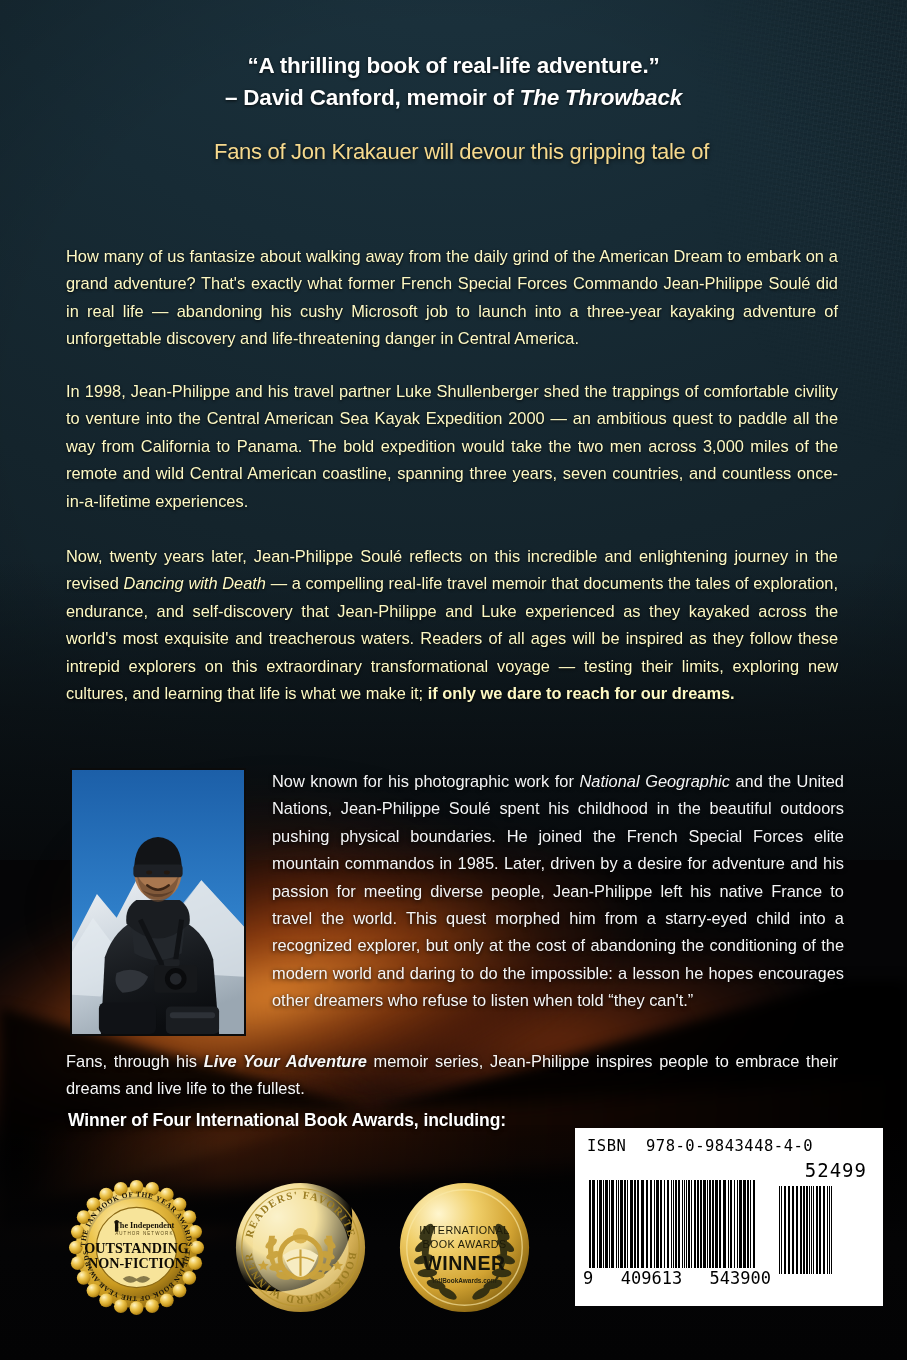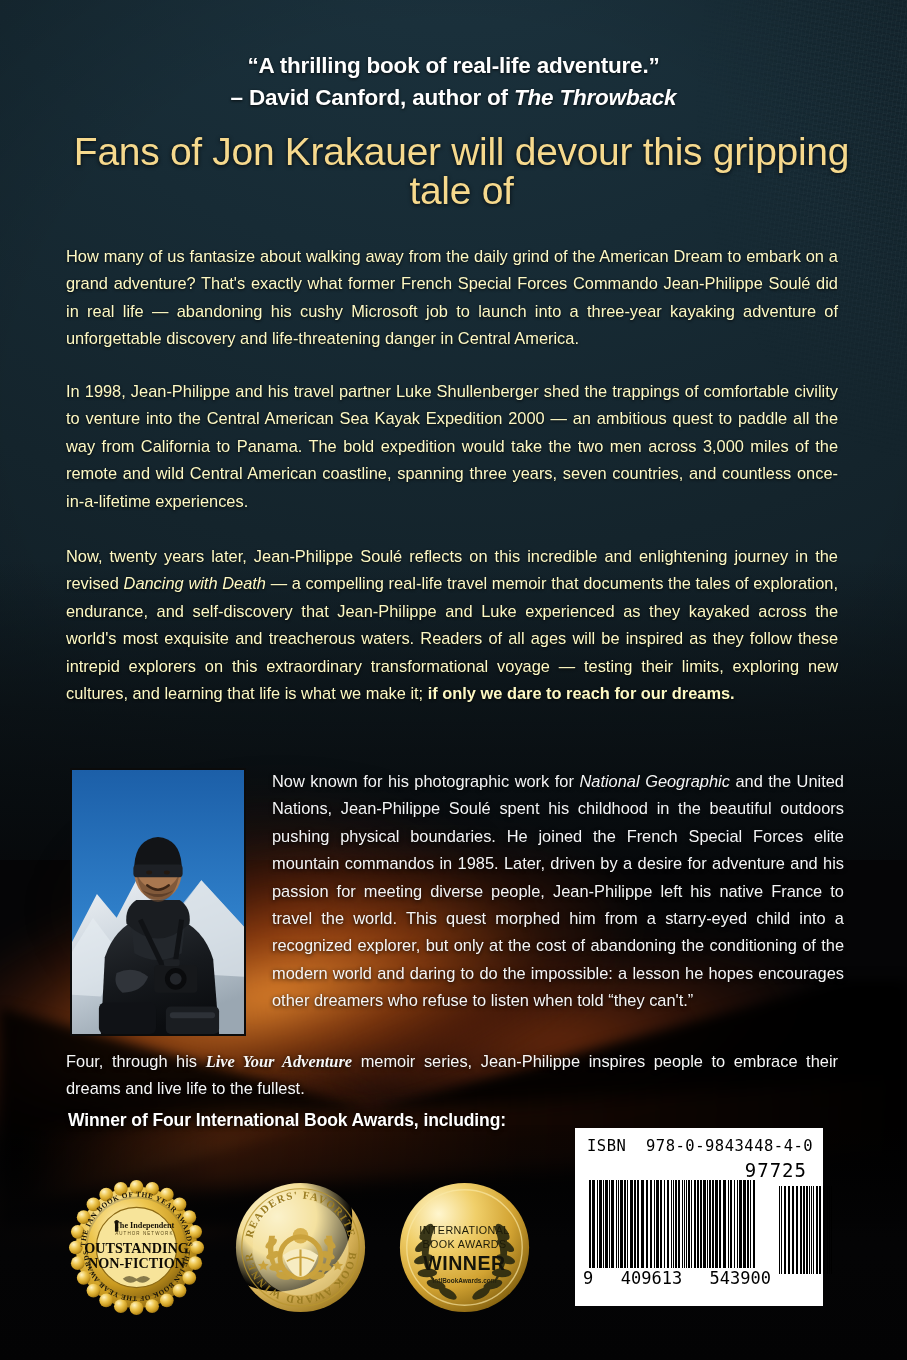--- a/index.html
+++ b/index.html
@@ -103,21 +103,21 @@
     letter-spacing:-.2px;
     text-shadow:0 1px 3px rgba(0,0,0,.75);
   }
   .blurb-quote .attrib { display:block; }
   .blurb-quote em { font-style:italic;text-align:right; }
 
   .hook {
     position:absolute; left:56px; right:40px; top:132px;
     text-align:center;
     color:#f6d98d;
-    font-size:39px;
+    font-size:22px;
     line-height:39px;
     letter-spacing:-.3px;
     text-shadow:0 1px 4px rgba(0,0,0,.8);
   }
 
   .body-copy {
     position:absolute; left:66px; width:772px;
     color:#fef9c3;
     font-size:16.4px;
     line-height:27.4px;
@@ -152,21 +152,21 @@
   .bio em { font-style:italic; }
 
   .closing {
     position:absolute; left:66px; width:772px; top:1048px;
     color:#f7f7f7;
     font-size:16.4px;
     line-height:27.4px;
     text-align:justify;
     text-shadow:0 1px 4px rgba(0,0,0,.95);
   }
-  .closing em { font-style:italic; font-weight:bold;font-family:Liberation Serif, serif; }
+  .closing em { font-style:italic; font-weight:bold; }
 
   .awards-head {
     position:absolute; left:68px; top:1110px;
     color:#ffffff;
     font-weight:bold;
     font-size:17.5px;
     letter-spacing:-.1px;
     text-shadow:0 1px 4px rgba(0,0,0,.95);
   }
 
@@ -174,21 +174,21 @@
     position:absolute; left:68px; top:1172px;
     width:470px; height:150px;
     display:flex; align-items:center; gap:27px;
   }
   .seal { width:137px; height:137px; position:relative; }
   .seal svg { display:block; width:100%; height:100%; }
 
   
   .barcode-box {
     position:absolute; left:575px; top:1128px;
-    width:248px; height:178px;
+    width:308px; height:178px;
     background:#ffffff;
     padding:9px 12px 6px 12px;
   }
   .bc-isbn {
     font-family:"DejaVu Sans Mono", monospace;
     font-size:15.5px;
     letter-spacing:.5px;
     color:#000;
     white-space:nowrap;
     margin-bottom:2px;
@@ -224,21 +224,21 @@
   <div class="bg-layer glow-a"></div>
   <div class="bg-layer glow-b"></div>
   <div class="bg-layer ridge"></div>
   <div class="bg-layer streak"></div>
   <div class="bg-layer ridge2"></div>
 
   <div class="content">
 
     <div class="blurb-quote">
       <span>“A thrilling book of real-life adventure.”</span>
-      <span class="attrib"><span>– David Canford, author of </span><em>The Throwback</em></span>
+      <span class="attrib"><span>– David Canford, memoir of </span><em>The Throwback</em></span>
     </div>
 
     <div class="hook">
       <span>Fans of Jon Krakauer will devour this gripping tale of</span><br>
     </div>
 
     <p id="para1" class="body-copy">How many of us fantasize about walking away from the daily grind of the American Dream to embark on a grand adventure? That's exactly what former French Special Forces Commando Jean-Philippe Soulé did in real life — abandoning his cushy Microsoft job to launch into a three-year kayaking adventure of unforgettable discovery and life-threatening danger in Central America.</p>
 
     <p id="para2" class="body-copy">In 1998, Jean-Philippe and his travel partner Luke Shullenberger shed the trappings of comfortable civility to venture into the Central American Sea Kayak Expedition 2000 — an ambitious quest to paddle all the way from California to Panama. The bold expedition would take the two men across 3,000 miles of the remote and wild Central American coastline, spanning three years, seven countries, and countless once-in-a-lifetime experiences.</p>
 
@@ -296,21 +296,21 @@
         <path d="M46 206 Q64 198 78 210 Q72 226 52 226 Q42 218 46 206 Z" fill="#30343a"></path>
 
         <rect x="28" y="236" width="58" height="32" rx="6" fill="#101216"></rect>
         <rect x="96" y="240" width="54" height="28" rx="5" fill="#1a1d21"></rect>
         <rect x="100" y="246" width="46" height="6" rx="3" fill="#2d3137"></rect>
       </svg>
     </div>
 
     <p class="bio"><span>Now known for his photographic work for </span><em>National Geographic</em><span> and the United Nations, Jean-Philippe Soulé spent his childhood in the beautiful outdoors pushing physical boundaries. He joined the French Special Forces elite mountain commandos in 1985. Later, driven by a desire for adventure and his passion for meeting diverse people, Jean-Philippe left his native France to travel the world. This quest morphed him from a starry-eyed child into a recognized explorer, but only at the cost of abandoning the conditioning of the modern world and daring to do the impossible: a lesson he hopes encourages other dreamers who refuse to listen when told “they can't.”</span></p>
 
-    <p class="closing"><span>Four, through his </span><em>Live Your Adventure</em><span> memoir series, Jean-Philippe inspires people to embrace their dreams and live life to the fullest.</span></p>
+    <p class="closing"><span>Fans, through his </span><em>Live Your Adventure</em><span> memoir series, Jean-Philippe inspires people to embrace their dreams and live life to the fullest.</span></p>
 
     <div class="awards-head">Winner of Four International Book Awards, including:</div>
 
     <div class="seal-row">
 
       <div class="seal">
         <svg viewBox="0 0 140 140">
           <defs>
             <radialGradient id="g1" cx="35%" cy="28%" r="78%">
               <stop offset="0%" stop-color="#fff4c4"></stop>
@@ -465,21 +465,21 @@
           <text x="70" y="71" text-anchor="middle" font-family="'Liberation Sans', sans-serif" font-size="11" letter-spacing="0.4" fill="#1d1b08">BOOK AWARDS</text>
           <text x="70" y="93" text-anchor="middle" font-family="'Liberation Sans', sans-serif" font-size="20" font-weight="bold" letter-spacing="0.5" fill="#15140a">WINNER</text>
           <text x="70" y="106" text-anchor="middle" font-family="'Liberation Sans', sans-serif" font-size="6.6" font-weight="bold" fill="#2a2610">IntlBookAwards.com</text>
         </svg>
       </div>
 
     </div>
 
     <div class="barcode-box">
       <div class="bc-isbn"><span>ISBN</span>&nbsp;&nbsp;<span>978-0-9843448-4-0</span></div>
-      <div class="bc-price">97725</div>
+      <div class="bc-price">52499</div>
 
       <div class="bc-main">
         <div class="bc-bars" id="bars-main">
             <i style="width:2px;margin-right:1px"></i>
             <i style="width:3px;margin-right:2px"></i>
             <i style="width:1px;margin-right:1px"></i>
             <i style="width:3px;margin-right:1px"></i>
             <i style="width:1px;margin-right:1px"></i>
             <i style="width:3px;margin-right:1px"></i>
             <i style="width:1px;margin-right:1px"></i>

